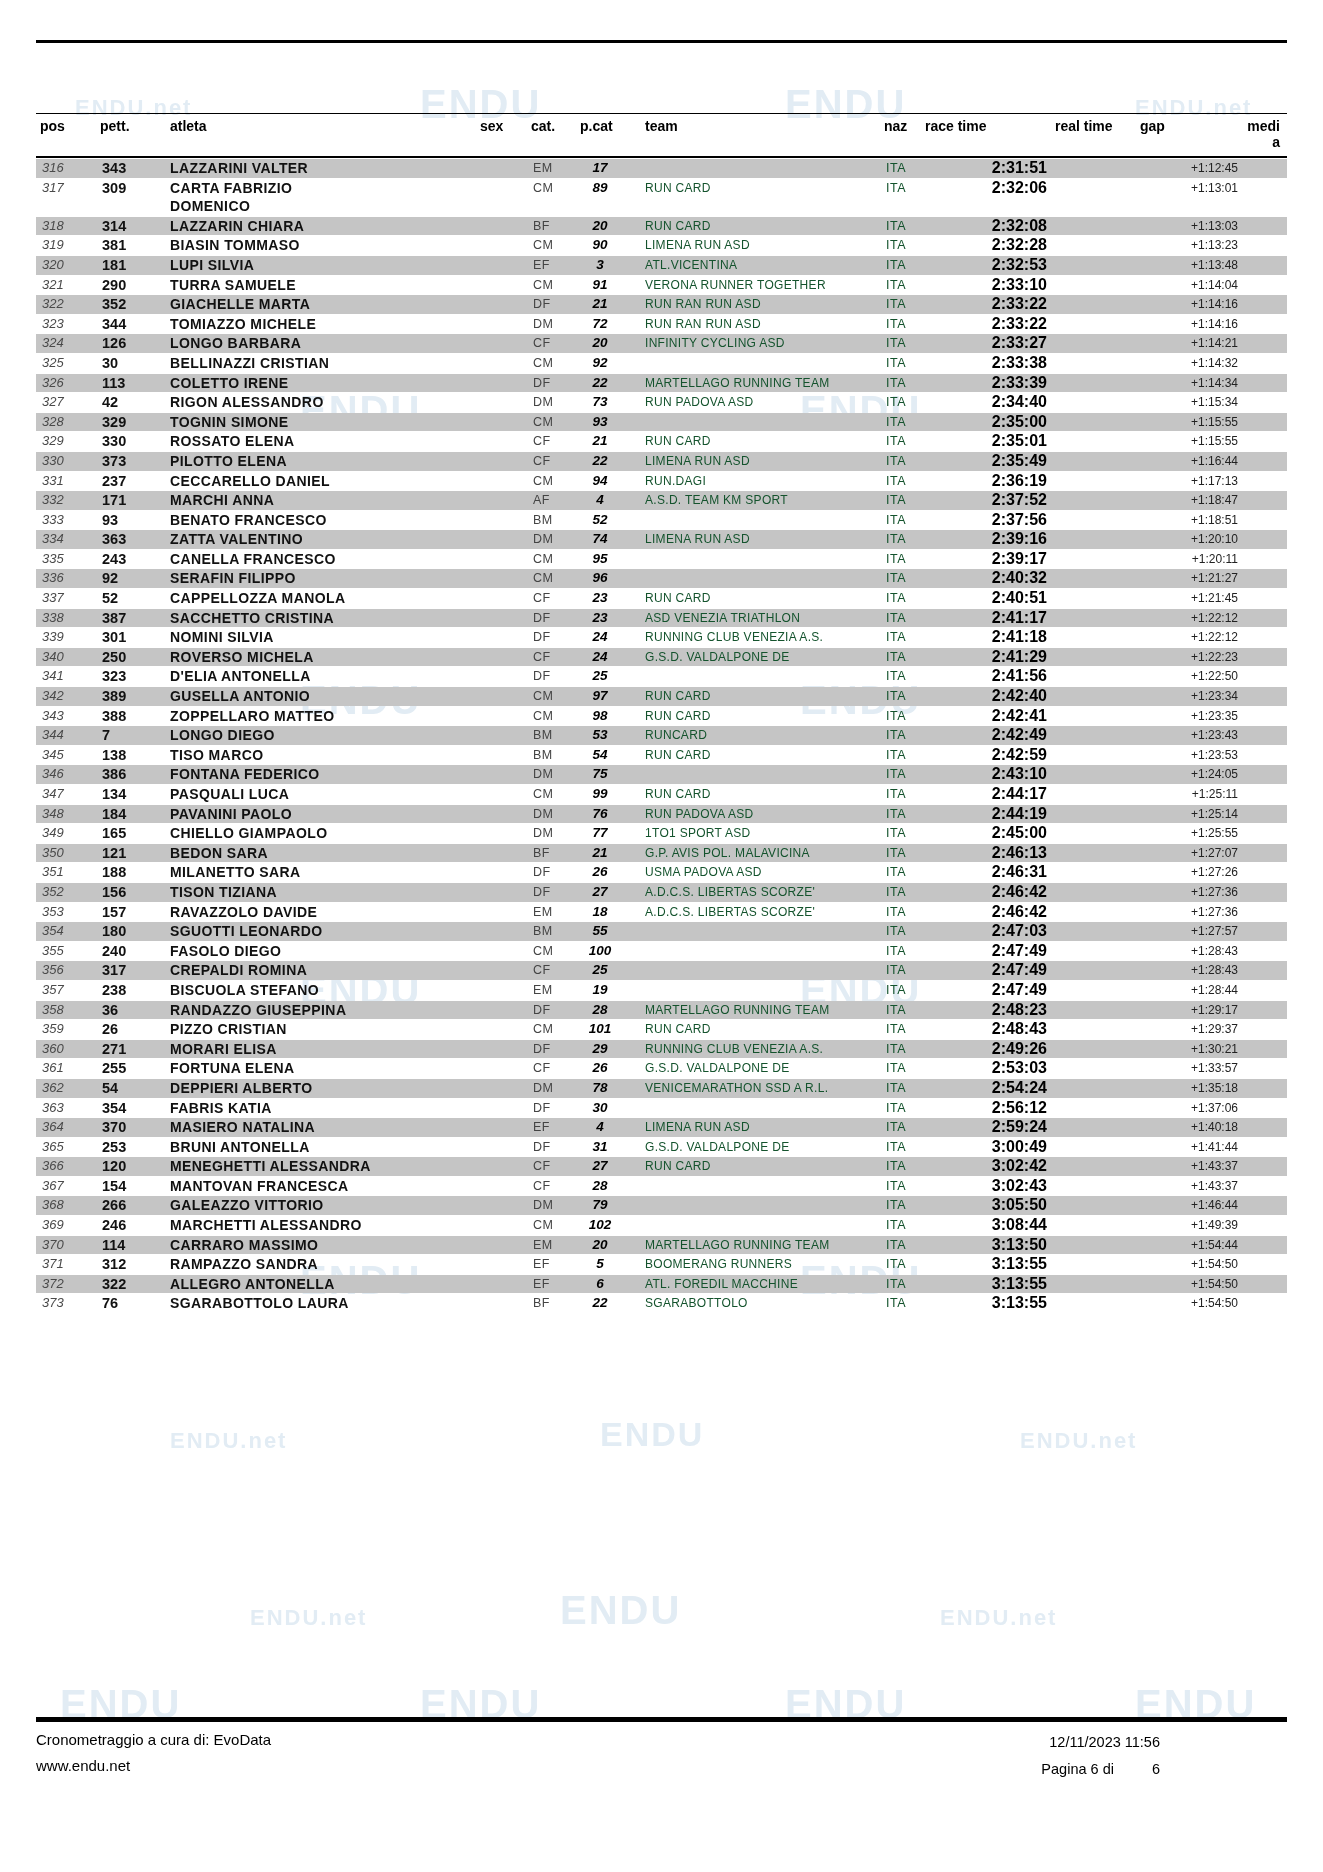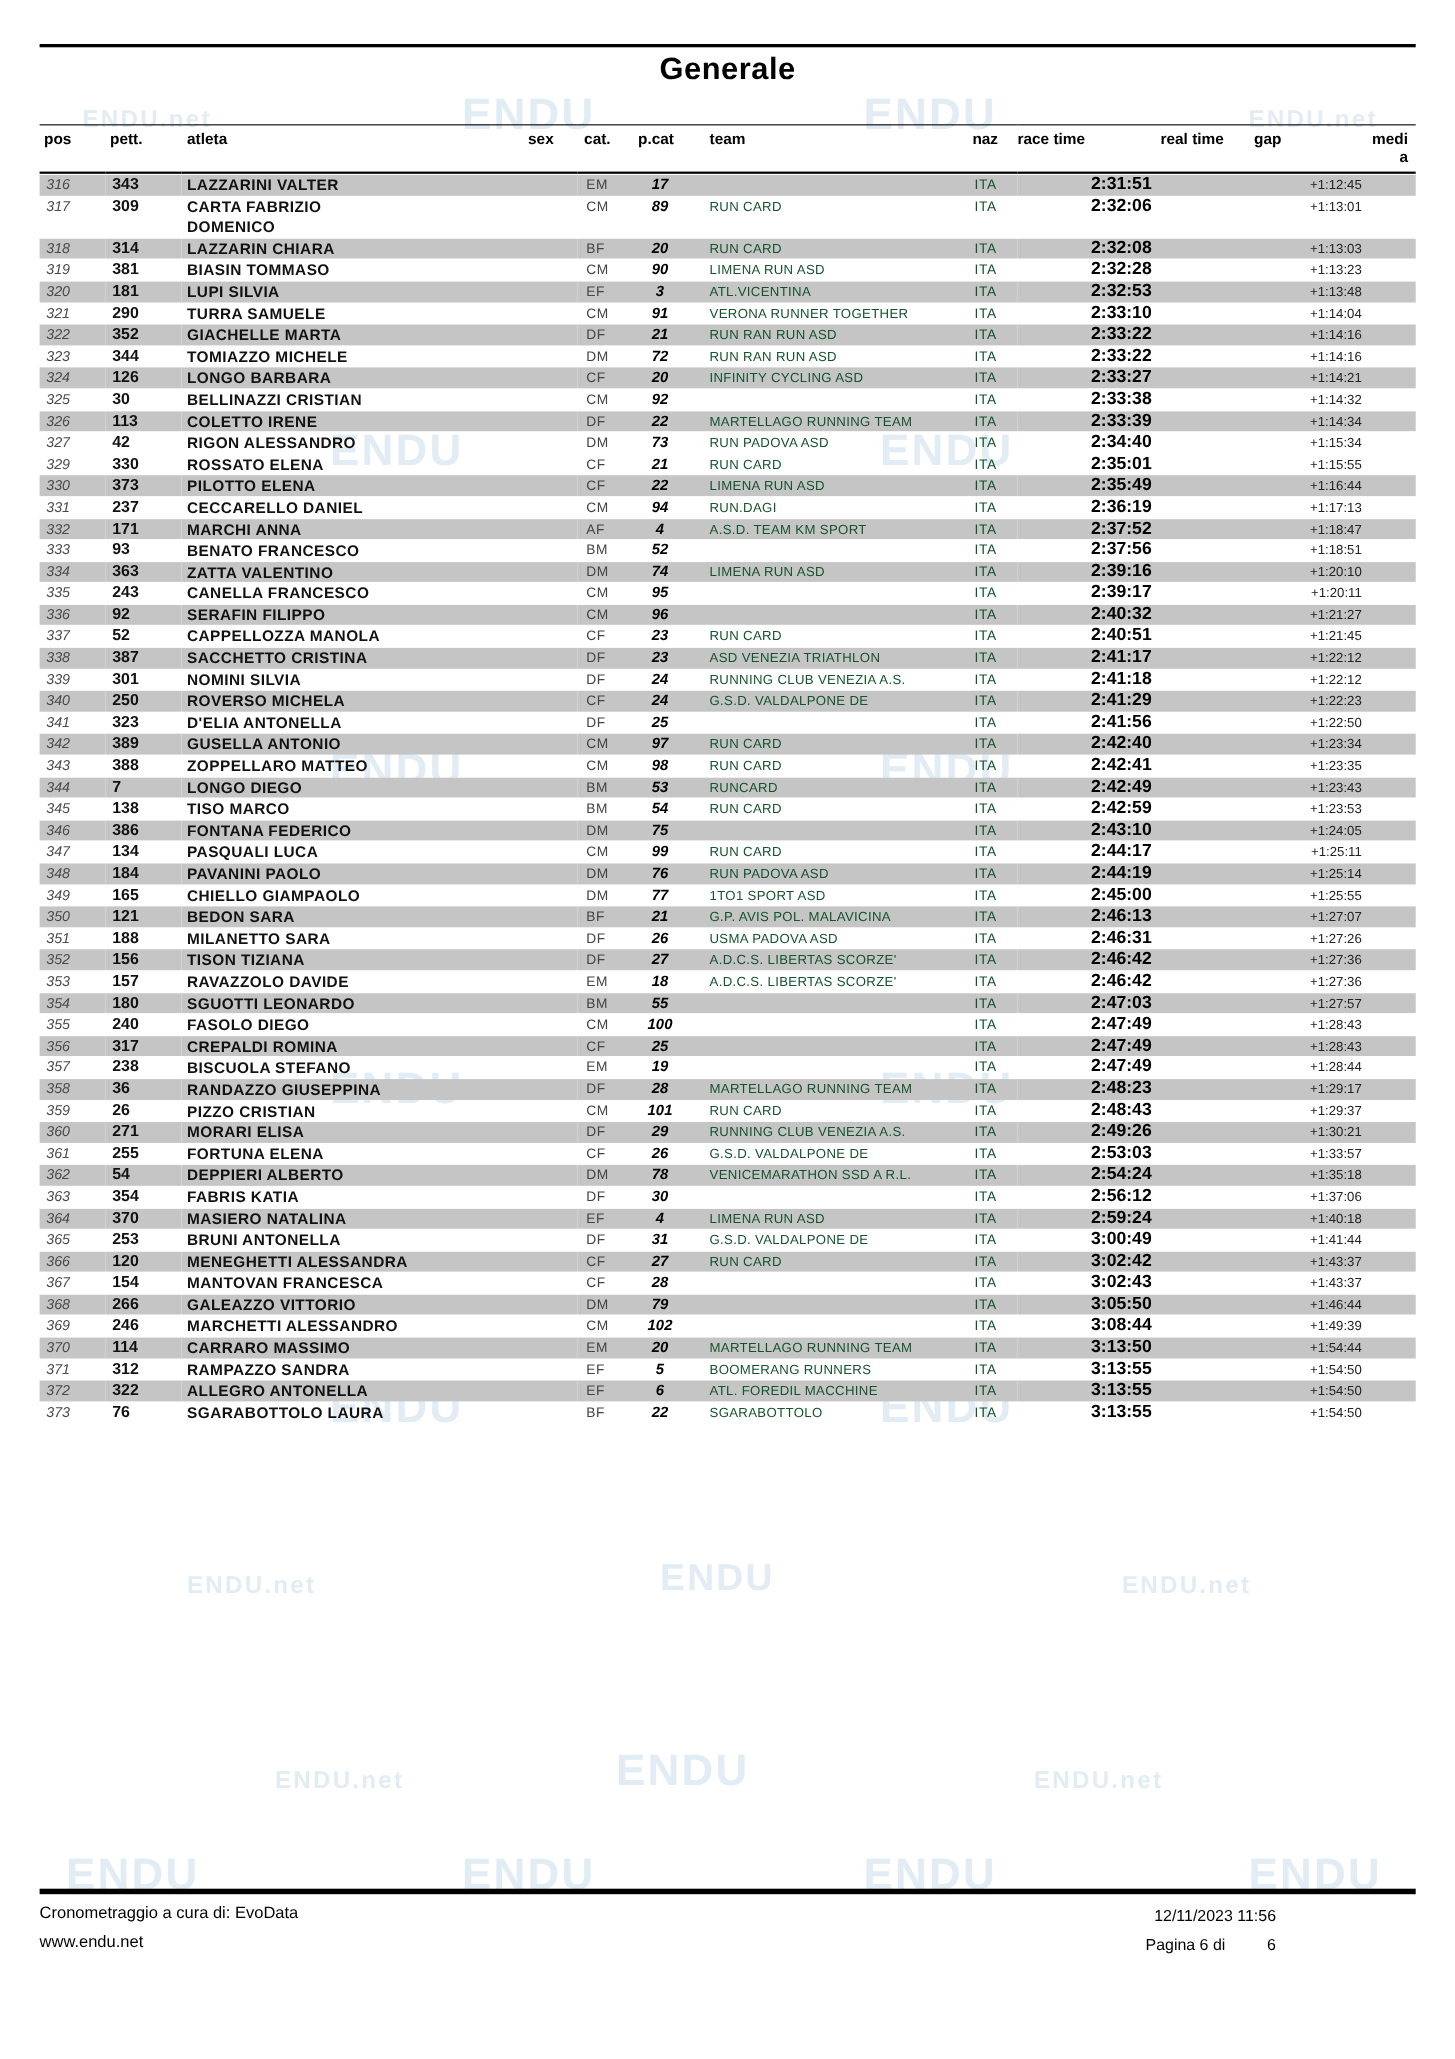--- a/index.html
+++ b/index.html
@@ -85,21 +85,20 @@
       <div class="watermark" style="left: 250px; top: 1605px; font-size: 22px;">ENDU.net</div>
       <div class="watermark" style="left: 560px; top: 1588px; font-size: 40px;">ENDU</div>
       <div class="watermark" style="left: 940px; top: 1605px; font-size: 22px;">ENDU.net</div>
       <div class="watermark" style="left: 60px; top: 1682px; font-size: 40px;">ENDU</div>
       <div class="watermark" style="left: 420px; top: 1682px; font-size: 40px;">ENDU</div>
       <div class="watermark" style="left: 785px; top: 1682px; font-size: 40px;">ENDU</div>
       <div class="watermark" style="left: 1135px; top: 1682px; font-size: 40px;">ENDU</div>
     </div>
 
   <div class="rule-top"></div>
-  <div class="title">Generale</div>
 
   <table class="results">
     <colgroup>
       <col style="width:60px">
         <col style="width:69px">
         <col style="width:315px">
       <col style="width:45px">
         <col style="width:55px">
         <col style="width:50px">
       <col style="width:250px">
@@ -288,20 +287,34 @@
           <td class="c-sex"></td>
           <td class="c-cat">DM</td>
           <td class="c-pcat">73</td>
           <td class="c-team">RUN PADOVA ASD</td>
           <td class="c-naz">ITA</td>
           <td class="c-race">2:34:40</td>
           <td class="c-real"></td>
           <td class="c-gap">+1:15:34</td>
           <td class="c-media"></td>
         </tr>
+        <tr class="shade">
+          <td class="c-pos">328</td>
+          <td class="c-pett">329</td>
+          <td class="c-name">TOGNIN SIMONE</td>
+          <td class="c-sex"></td>
+          <td class="c-cat">CM</td>
+          <td class="c-pcat">93</td>
+          <td class="c-team"></td>
+          <td class="c-naz">ITA</td>
+          <td class="c-race">2:35:00</td>
+          <td class="c-real"></td>
+          <td class="c-gap">+1:15:55</td>
+          <td class="c-media"></td>
+        </tr>
         <tr>
           <td class="c-pos">329</td>
           <td class="c-pett">330</td>
           <td class="c-name">ROSSATO ELENA</td>
           <td class="c-sex"></td>
           <td class="c-cat">CF</td>
           <td class="c-pcat">21</td>
           <td class="c-team">RUN CARD</td>
           <td class="c-naz">ITA</td>
           <td class="c-race">2:35:01</td>

